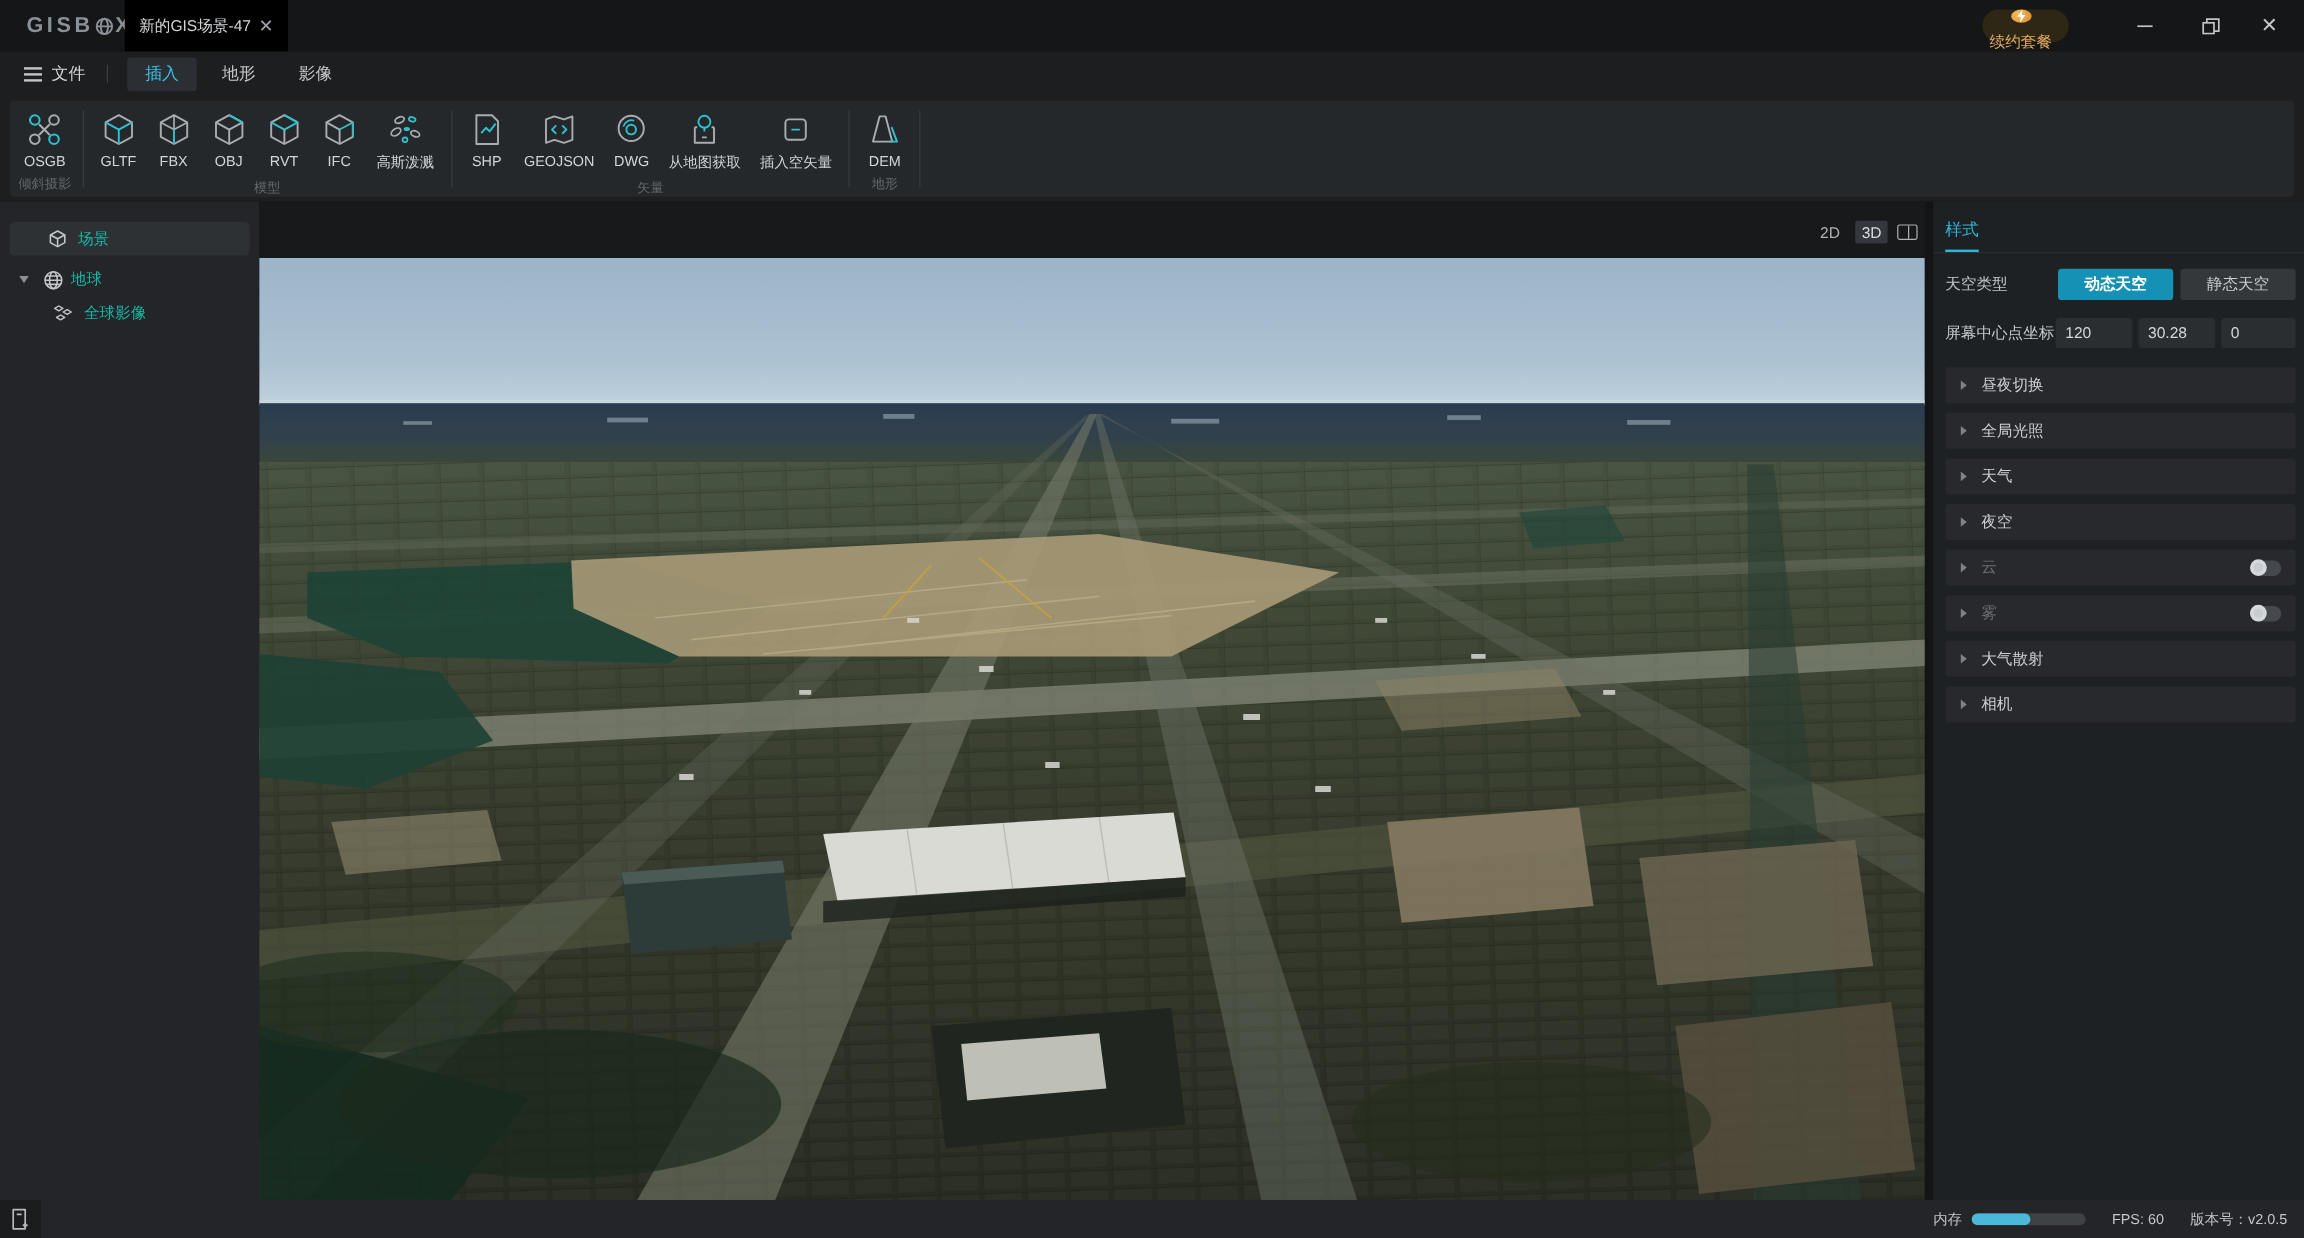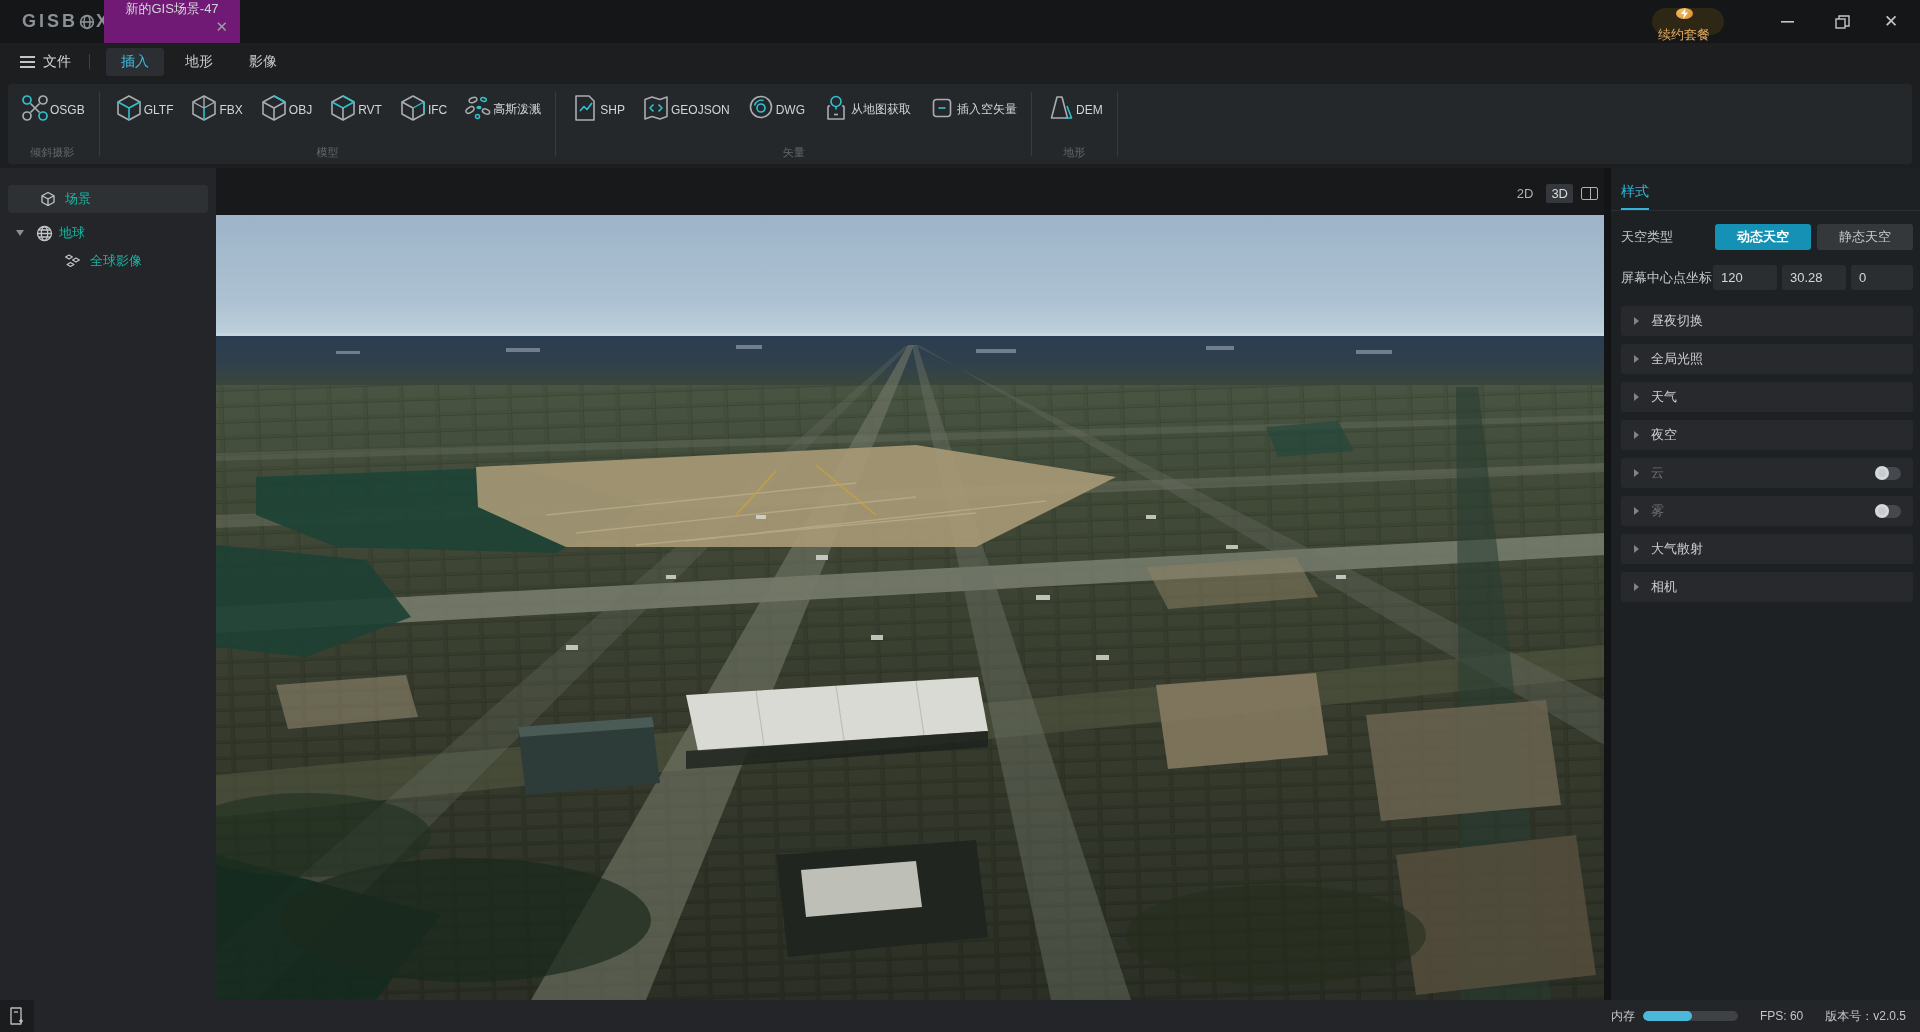--- a/index.html
+++ b/index.html
@@ -4,22 +4,22 @@
 <style>
   * { margin:0; padding:0; box-sizing:border-box; }
   html,body { width:1920px; height:1032px; overflow:hidden; background:#131416;
     font-family:"Liberation Sans","DejaVu Sans",sans-serif; color:#c6c9cc; }
 
   
   .titlebar { position:absolute; left:0; top:0; width:1920px; height:43px; background:#141618; }
   .logo { position:absolute; left:22px; top:11px; font-size:18px; font-weight:700;
     letter-spacing:3px; color:#8b9197; display:flex; align-items:center; }
   .logo svg { margin:0 1px; }
-  .doc-tab { position:absolute; left:104px; top:0; height:43px; width:136px; background:#701a75;
-    display:flex; align-items:center; padding:0 12px; font-size:13px; color:#d2d5d8;flex-direction:column; }
+  .doc-tab { position:absolute; left:104px; top:0; height:43px; width:136px; background:#000000;
+    display:flex; align-items:center; padding:0 12px; font-size:13px; color:#d2d5d8; }
   .doc-tab .close { margin-left:auto; color:#9aa0a5; font-size:15px; cursor:pointer; }
   .renew-pill { position:absolute; right:196px; top:8px; height:27px; border-radius:14px;
     background:#2e2715; display:flex; align-items:center; padding:0 14px 0 6px; gap:7px;
     font-size:13px; color:#dfa95f; cursor:pointer;flex-direction:column; }
   .bolt { width:17px; height:17px; border-radius:50%;
     background:radial-gradient(circle at 35% 30%, #f4bd62, #d98a2b); display:flex;
     align-items:center; justify-content:center; }
   .winbtn { position:absolute; top:0; width:46px; height:43px; display:flex; align-items:center;
     justify-content:center; color:#c3c6c9; cursor:pointer; }
   .winbtn.min { right:110px; } .winbtn.max { right:55px; } .winbtn.cls { right:6px; font-size:17px; }
@@ -33,34 +33,34 @@
   .menu-sep { width:1px; height:15px; background:#3c4043; margin:0 16px 0 18px; }
   .menu-item { padding:5px 15px; margin-right:6px; border-radius:3px; color:#c6c9cc; cursor:pointer; }
   .menu-item.active { background:#2b2f33; color:#3ec1e4; }
 
   
   .ribbon { position:absolute; left:0; top:80px; width:1920px; height:88px; background:#1c1e20; }
   .ribbon-panel { position:absolute; left:8px; right:8px; top:4px; bottom:4px; background:#25282b;
     border-radius:4px; display:flex; align-items:stretch; }
   .ribbon-group { display:flex; flex-direction:column; padding:6px 4px 2px 4px; }
   .ritems { display:flex; flex:1; align-items:flex-start; justify-content:center; }
-  .ritem { display:flex; flex-direction:row; align-items:center; width:auto; min-width:46px;
+  .ritem { display:flex; flex-direction:column; align-items:center; width:auto; min-width:46px;
     padding:2px 8px; cursor:pointer; border-radius:3px; }
   .ritem .ric { height:32px; display:flex; align-items:center; justify-content:center; }
   .ritem .rlabel { font-size:12px; color:#d2d5d8; margin-top:3px; white-space:nowrap; }
   .group-label { text-align:center; font-size:11px; color:#63686c; padding:3px 0 2px; }
   .vsep { width:1px; background:#383c3f; margin:8px 2px; }
 
   
   .sidebar { position:absolute; left:0; top:168px; width:216px; bottom:32px; background:#232528; }
   .side-row { display:flex; align-items:center; height:28px; font-size:13px; color:#14b8a6;
     cursor:pointer; }
   .row-scene { margin:17px 8px 6px; background:#2e3134; border-radius:4px; padding-left:32px; gap:9px; }
   .row-earth { padding-left:16px; gap:6px; }
-  .row-imagery { padding-left:64px; gap:9px; }
+  .row-imagery { padding-left:44px; gap:9px; }
   .tri-down { width:0; height:0; border-left:4.5px solid transparent; border-right:4.5px solid transparent;
     border-top:6px solid #8a8f93; margin-right:6px; }
 
   
   .viewport { position:absolute; left:216px; top:168px; right:316px; bottom:32px; background:#17191b; }
   .vp-controls { position:absolute; right:6px; top:16px; display:flex; align-items:center; gap:8px;
     font-size:13px; color:#aeb2b5; }
   .vp-btn { padding:2px 5px; cursor:pointer; border-radius:2px; }
   .vp-btn.sel { background:#34383c; color:#d8dbdd; }
   .split-ic { width:17px; height:13px; border:1.5px solid #aeb2b5; border-radius:2px; position:relative;

